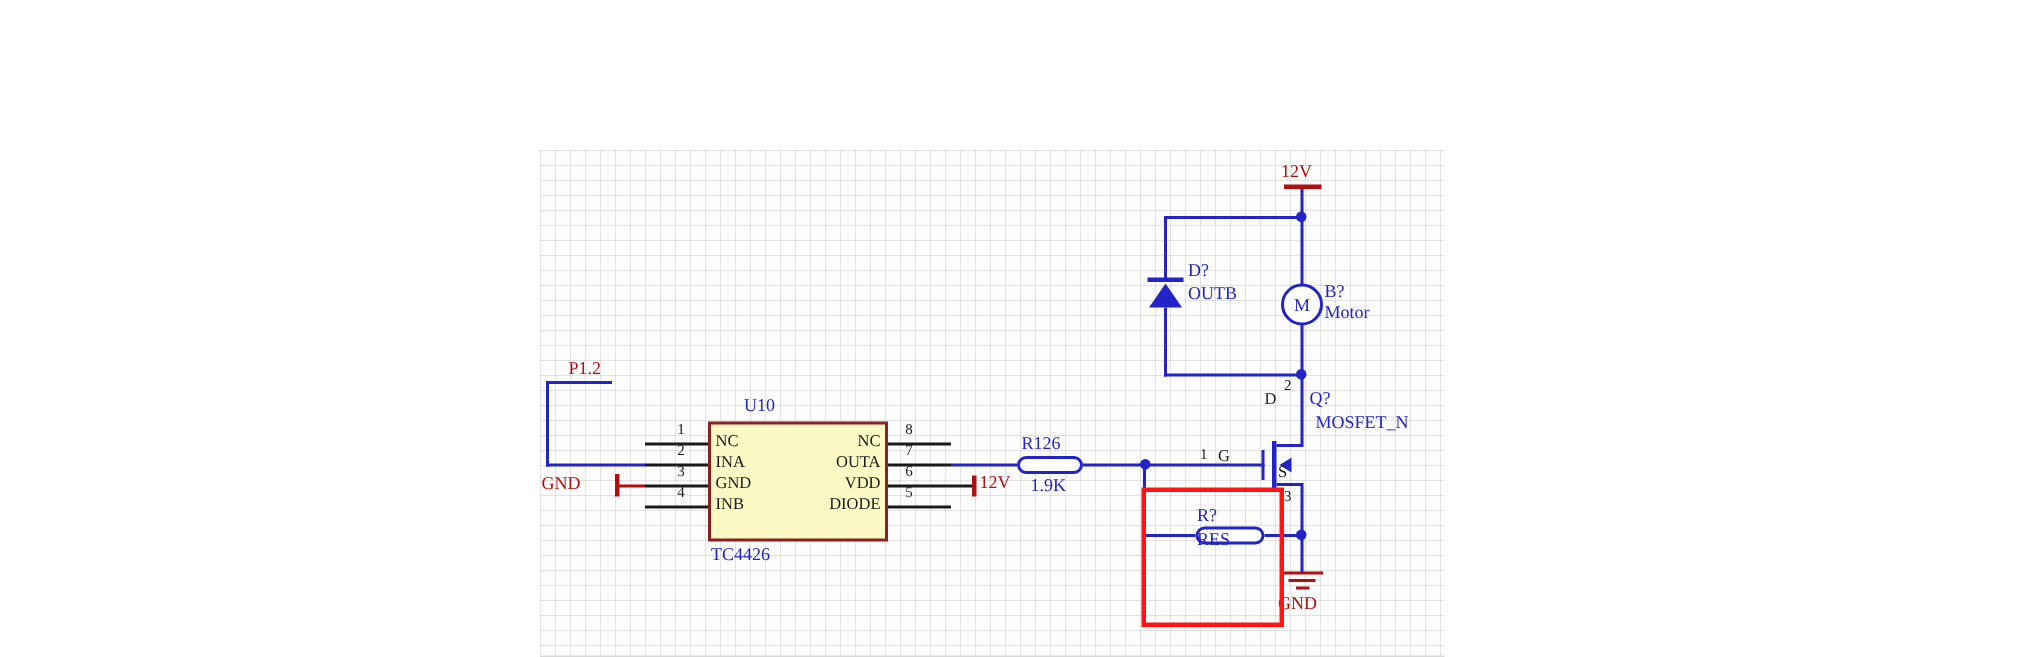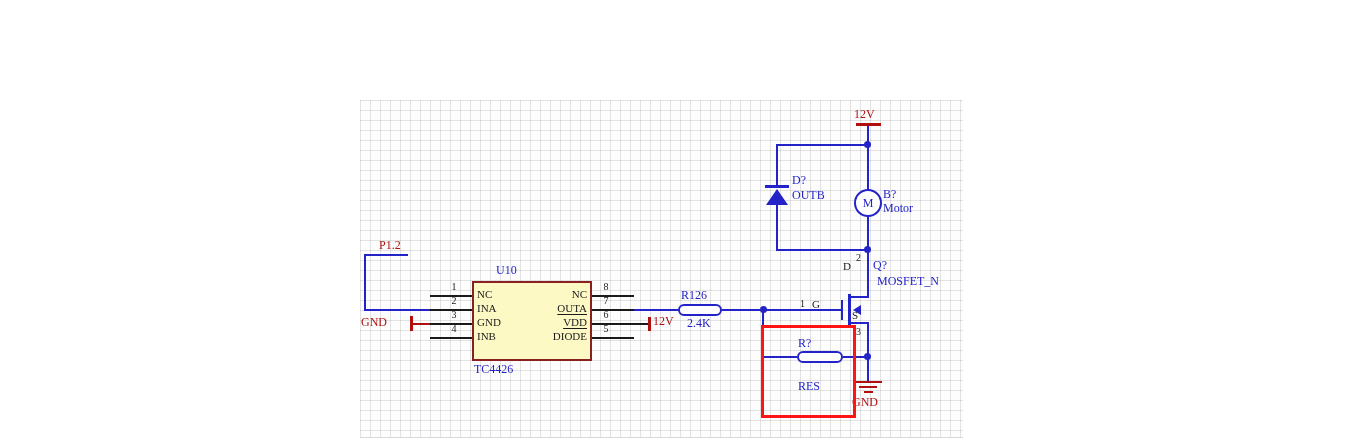--- a/index.html
+++ b/index.html
@@ -18,21 +18,21 @@
   .w  { position:absolute; background:#2323c8; }          
   .pl { position:absolute; background:#1a1a1a; }          
   .rl { position:absolute; background:#b01010; }          
   .t  { position:absolute; white-space:nowrap; line-height:1.15; }
   .blue { color:#2323c8; }
   .red  { color:#b01010; }
   .blk  { color:#1a1a1a; }
   .s12 { font-size:12px; }
   .s11 { font-size:11px; }
   .s10 { font-size:10px; }
-  .u { text-decoration:underline; text-underline-offset:2px; }
+  .u { text-underline-offset:2px; }
   .ctr { text-align:center; }
   .rgt { text-align:right; }
   .dot { position:absolute; width:7px; height:7px; border-radius:50%; background:#2323c8; }
   .res-body { position:absolute; height:12px; background:#ffffff; border:2px solid #2323c8; border-radius:6px; }
   .ic-body { position:absolute; left:472px; top:281px; width:120px; height:80px;
              background:#fdf9c4; border:2px solid #8b2020; }
   .motor-circle { position:absolute; left:854px; top:189px; width:28px; height:28px;
                   border:2px solid #2323c8; border-radius:50%; background:#ffffff;
                   display:flex; align-items:center; justify-content:center; }
   .tri-up { position:absolute; width:0; height:0;
@@ -91,30 +91,30 @@
   <div class="t blk s11 rgt u" style="left:520px; top:302px; width:67px;">OUTA</div>
   <div class="t blk s11 rgt u" style="left:520px; top:316px; width:67px;">VDD</div>
   <div class="t blk s11 rgt" style="left:520px; top:330px; width:67px;">DIODE</div>
 
   <div class="rl" style="left:648px; top:317px; width:3px; height:14px;"></div>
   <div class="t red s12" style="left:653px; top:315px;">12V</div>
 
   <div class="w" style="left:634px; top:309px; width:44px; height:2px;"></div>
   <div class="res-body" style="left:678px; top:304px; width:44px;"></div>
   <div class="t blue s12" style="left:681px; top:289px;">R126</div>
-  <div class="t blue s12" style="left:687px; top:317px;">2.4K</div>
+  <div class="t blue s12" style="left:687px; top:317px;">1.9K</div>
   <div class="w" style="left:722px; top:309px; width:121px; height:2px;"></div>
   <div class="dot" style="left:760px; top:306px;"></div>
 
   <div class="w" style="left:762px; top:309px; width:2px; height:49px;"></div>
   <div class="w" style="left:762px; top:356px; width:35px; height:2px;"></div>
   <div class="res-body" style="left:797px; top:351px; width:46px;"></div>
   <div class="w" style="left:843px; top:356px; width:25px; height:2px;"></div>
   <div class="t blue s12" style="left:798px; top:337px;">R?</div>
-  <div class="t blue s12" style="left:798px; top:380px;text-align:right;">RES</div>
+  <div class="t blue s12" style="left:798px; top:353px;text-align:right;">RES</div>
   <div class="dot" style="left:864px; top:353px;"></div>
 
   <div class="t red s12" style="left:854px; top:108px;">12V</div>
   <div class="rl" style="left:856px; top:123px; width:25px; height:3px;"></div>
   <div class="w" style="left:867px; top:126px; width:2px; height:64px;"></div>
   <div class="w" style="left:776px; top:144px; width:93px; height:2px;"></div>
   <div class="dot" style="left:864px; top:141px;"></div>
 
   <div class="w" style="left:776px; top:144px; width:2px; height:44px;"></div>
   <div class="w" style="left:765px; top:185px; width:24px; height:3px;"></div>

